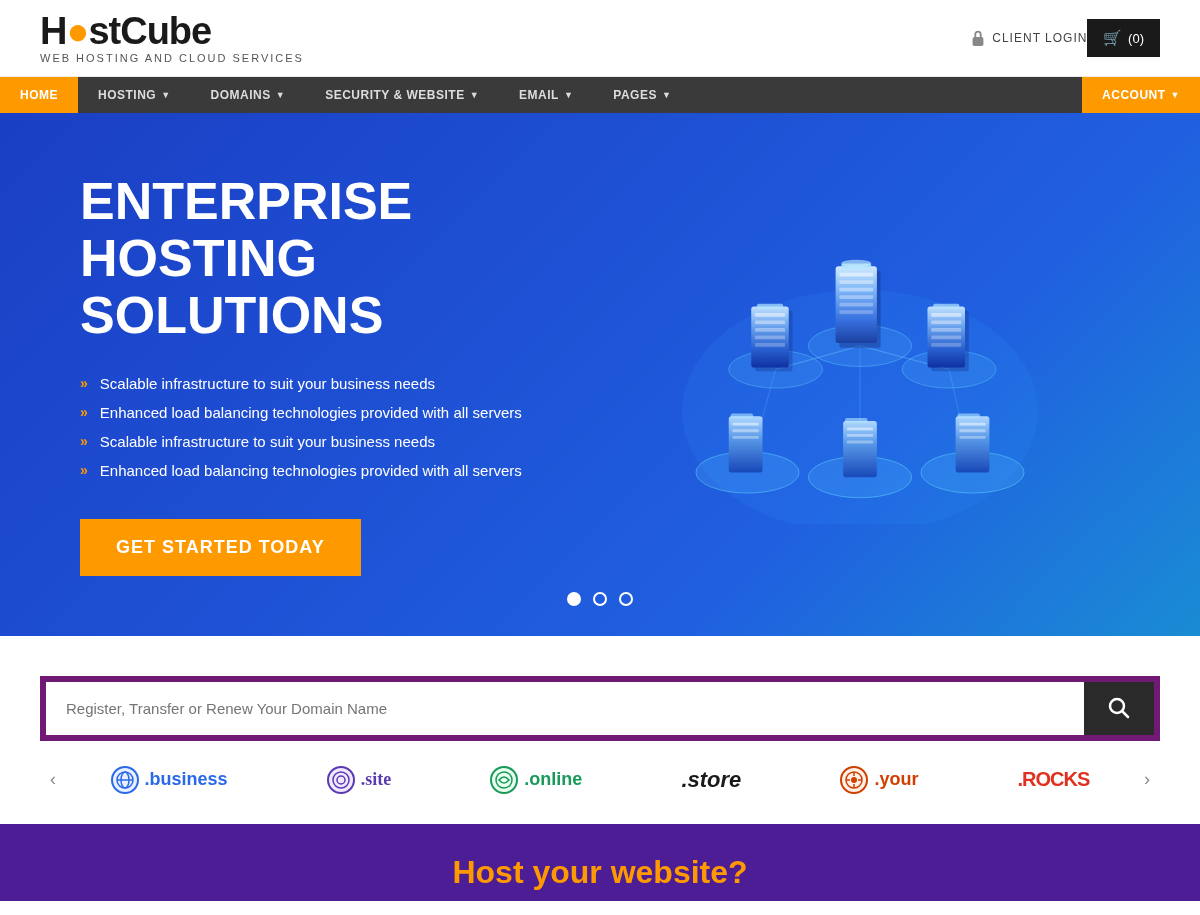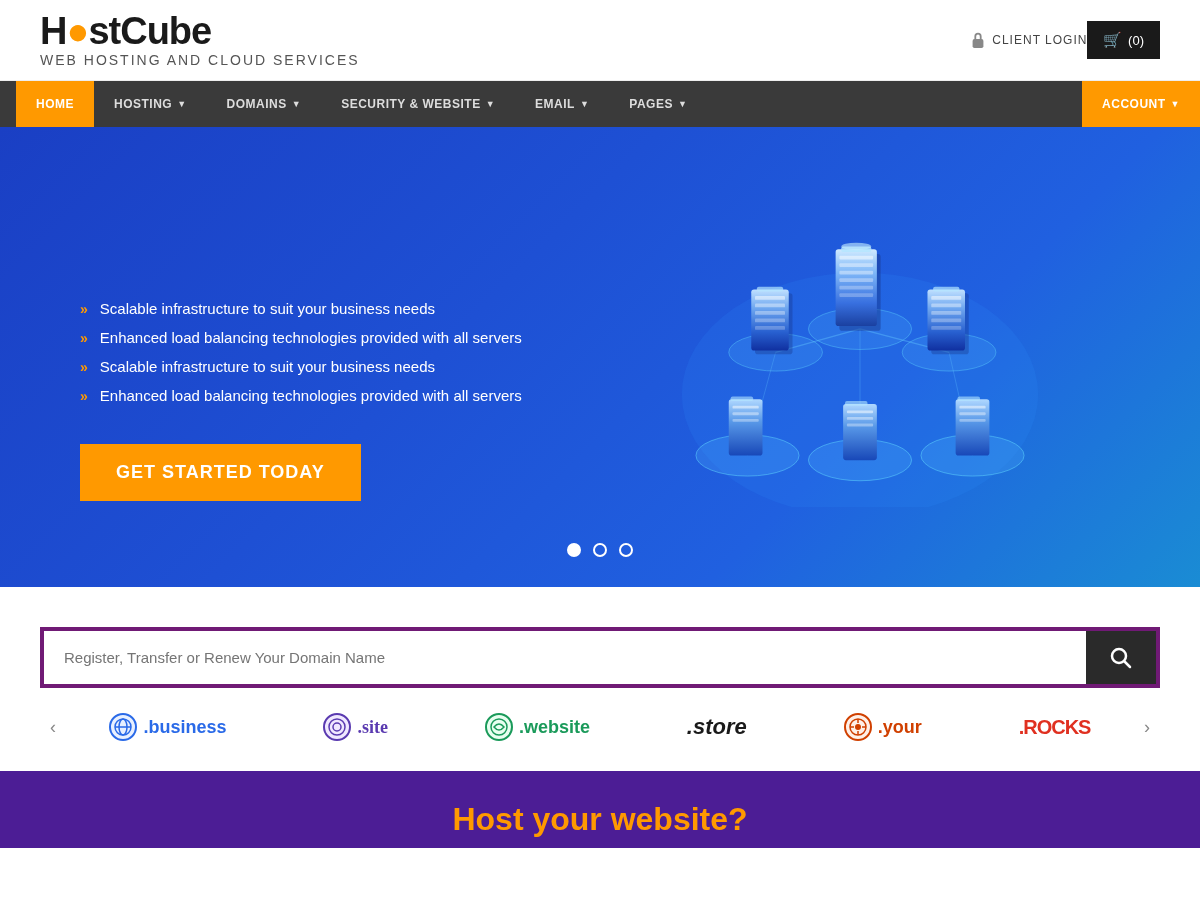--- a/index.html
+++ b/index.html
@@ -21,21 +21,21 @@
     .logo-text {
       font-size: 38px;
       font-weight: bold;
       color: #1a1a1a;
       line-height: 1;
       letter-spacing: -1px;
     }
     .logo-text span.h { color: #1a1a1a; }
     .logo-text span.power { color: #f90; }
     .logo-subtitle {
-      font-size: 14px;
+      font-size: 11px;
       letter-spacing: 2px;
       color: #555;
       text-transform: uppercase;
       margin-top: 2px;
     }
     .header-right {
       display: flex;
       align-items: center;
     }
     .client-login {
@@ -63,22 +63,21 @@
       gap: 6px;
       cursor: pointer;
     }
     .cart-icon { font-size: 15px; }
 
     
     .nav {
       background: #3a3a3a;
       display: flex;
       align-items: stretch;
-      height: 46px;
-      padding-left: 16px;
+      height: 36px;
     }
     .nav-item {
       display: flex;
       align-items: center;
       padding: 0 20px;
       font-size: 12px;
       font-weight: bold;
       color: #ddd;
       text-transform: uppercase;
       letter-spacing: 0.5px;
@@ -170,21 +169,21 @@
     }
     .dot.active { background: #fff; }
 
     
     .domain-section {
       background: #fff;
       padding: 40px 40px 20px;
     }
     .domain-search-box {
       display: flex;
-      border: 4px solid #701a75;
+      border: 6px solid #701a75;
       overflow: hidden;
     }
     .domain-input {
       flex: 1;
       padding: 18px 20px;
       font-size: 15px;
       color: #aaa;
       border: none;
       outline: none;
     }
@@ -319,21 +318,22 @@
   </div>
   <div class="nav-item account">
     <span>ACCOUNT</span>
     <span class="chevron">▼</span>
   </div>
 </nav>
 
 <section class="hero">
   <div class="hero-content">
     <h1 class="hero-title">
-      <br>
+      <span>ENTERPRISE HOSTING</span><br>
+      <span>SOLUTIONS</span>
     </h1>
     <ul class="hero-bullets">
       <li>
         <span class="bullet-arrow">»</span>
         <span>Scalable infrastructure to suit your business needs</span>
       </li>
       <li>
         <span class="bullet-arrow">»</span>
         <span>Enhanced load balancing technologies provided with all servers</span>
       </li>
@@ -491,21 +491,21 @@
         </div>
         <span>.site</span>
       </div>
       <div class="tld-item tld-online">
         <div class="tld-icon tld-icon-online">
           <svg width="20" height="20" viewBox="0 0 20 20" fill="none">
             <circle cx="10" cy="10" r="8" stroke="#1a9a5a" stroke-width="1.5" fill="none"></circle>
             <path d="M5 10 Q10 4 15 10 Q10 16 5 10Z" stroke="#1a9a5a" stroke-width="1.5" fill="none"></path>
           </svg>
         </div>
-        <span>.website</span>
+        <span>.online</span>
       </div>
       <div class="tld-item tld-store">
         <span style="font-style:italic; font-weight:900; font-size:22px;">.store</span>
       </div>
       <div class="tld-item tld-space">
         <div class="tld-icon tld-icon-space">
           <svg width="20" height="20" viewBox="0 0 20 20" fill="none">
             <circle cx="10" cy="10" r="8" stroke="#d04000" stroke-width="1.5" fill="none"></circle>
             <circle cx="10" cy="10" r="3" fill="#d04000"></circle>
             <line x1="2" y1="10" x2="6" y2="10" stroke="#d04000" stroke-width="1.5"></line>

